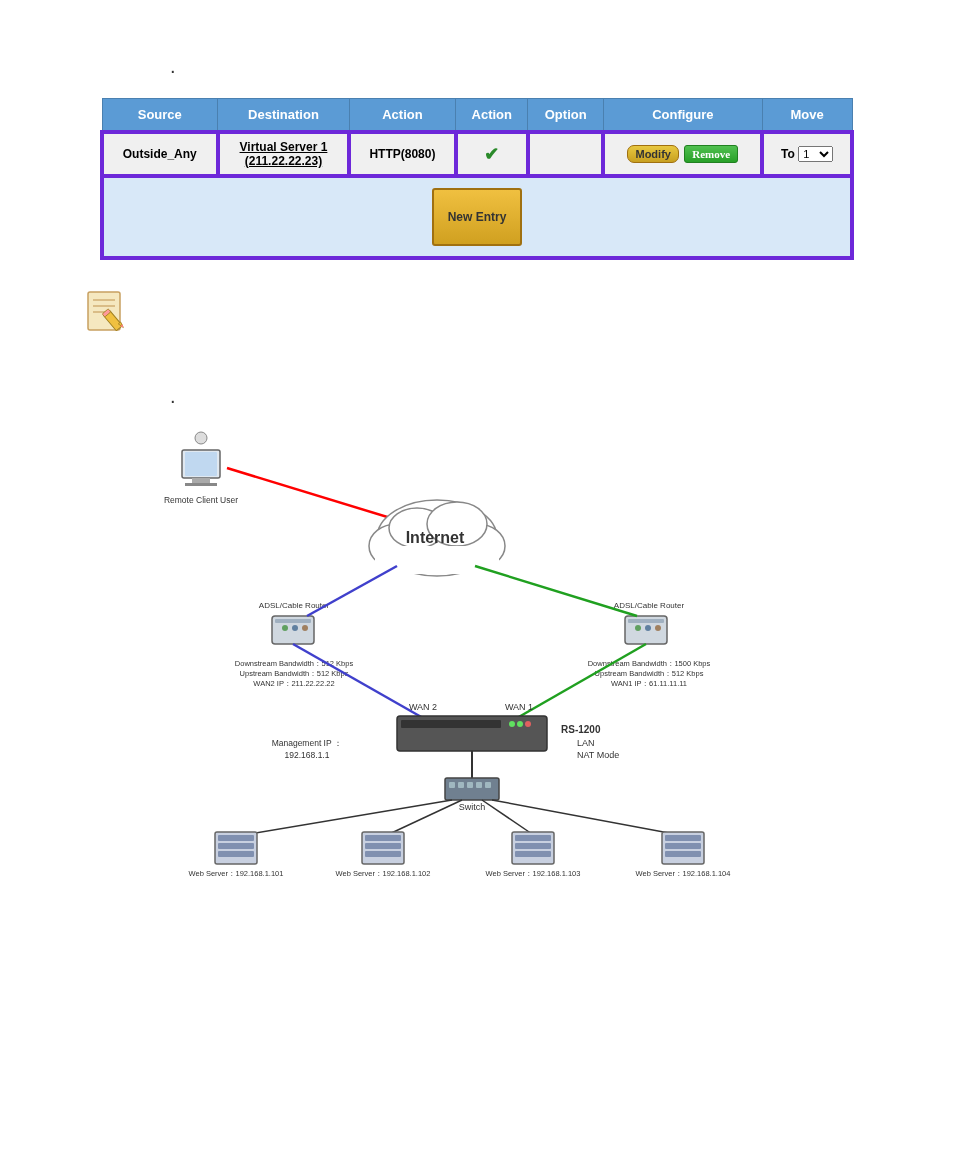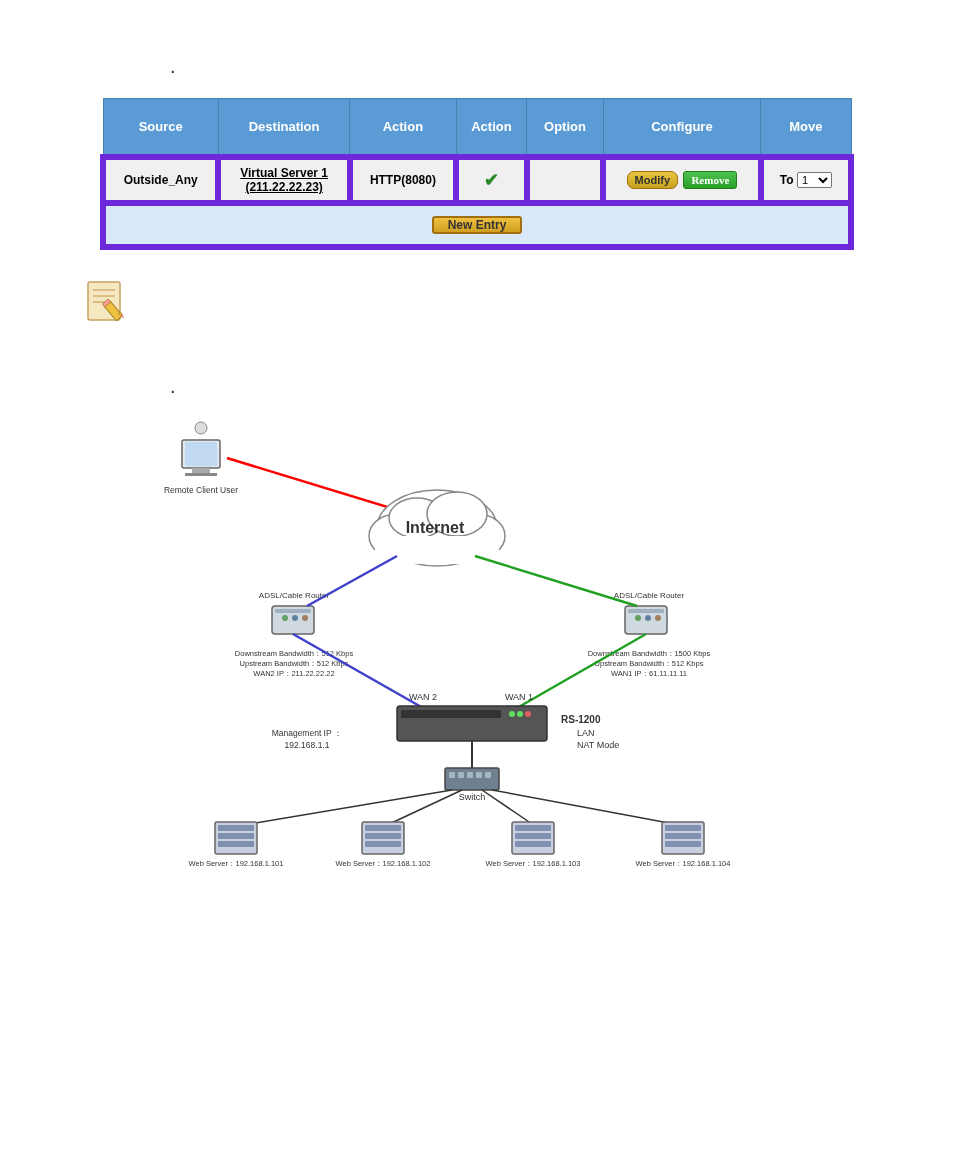--- a/index.html
+++ b/index.html
@@ -28,30 +28,30 @@
     .firewall-table {
       width: 100%;
       border-collapse: collapse;
       border: 1px solid #999;
     }
 
     .firewall-table th {
       background: #5b9bd5;
       color: #fff;
       font-weight: bold;
-      padding: 20px 10px;
+      padding: 8px 10px;
       text-align: center;
       border: 1px solid #4a80b0;
       font-size: 13px;
     }
 
     .firewall-table td {
       padding: 6px 10px;
       text-align: center;
-      border: 6px solid #6d28d9;
+      border: 4px solid #6d28d9;
       background: #f0f0f0;
       font-size: 12px;
       font-weight: bold;
     }
 
     .firewall-table .source-cell {
       font-weight: bold;
     }
 
     .firewall-table .dest-cell {
@@ -102,21 +102,21 @@
     .new-entry-row td {
       background: #d8e8f8;
       padding: 10px;
       text-align: center;
     }
 
     .btn-new-entry {
       background: linear-gradient(to bottom, #f0c040, #d0a020);
       color: #333;
       border: 2px solid #a07010;
-      padding: 0 14px;
+      padding: 20px 14px;
       font-size: 12px;
       font-weight: bold;
       cursor: pointer;
       border-radius: 3px;
     }
 
     
     .note-section {
       display: flex;
       align-items: flex-start;

